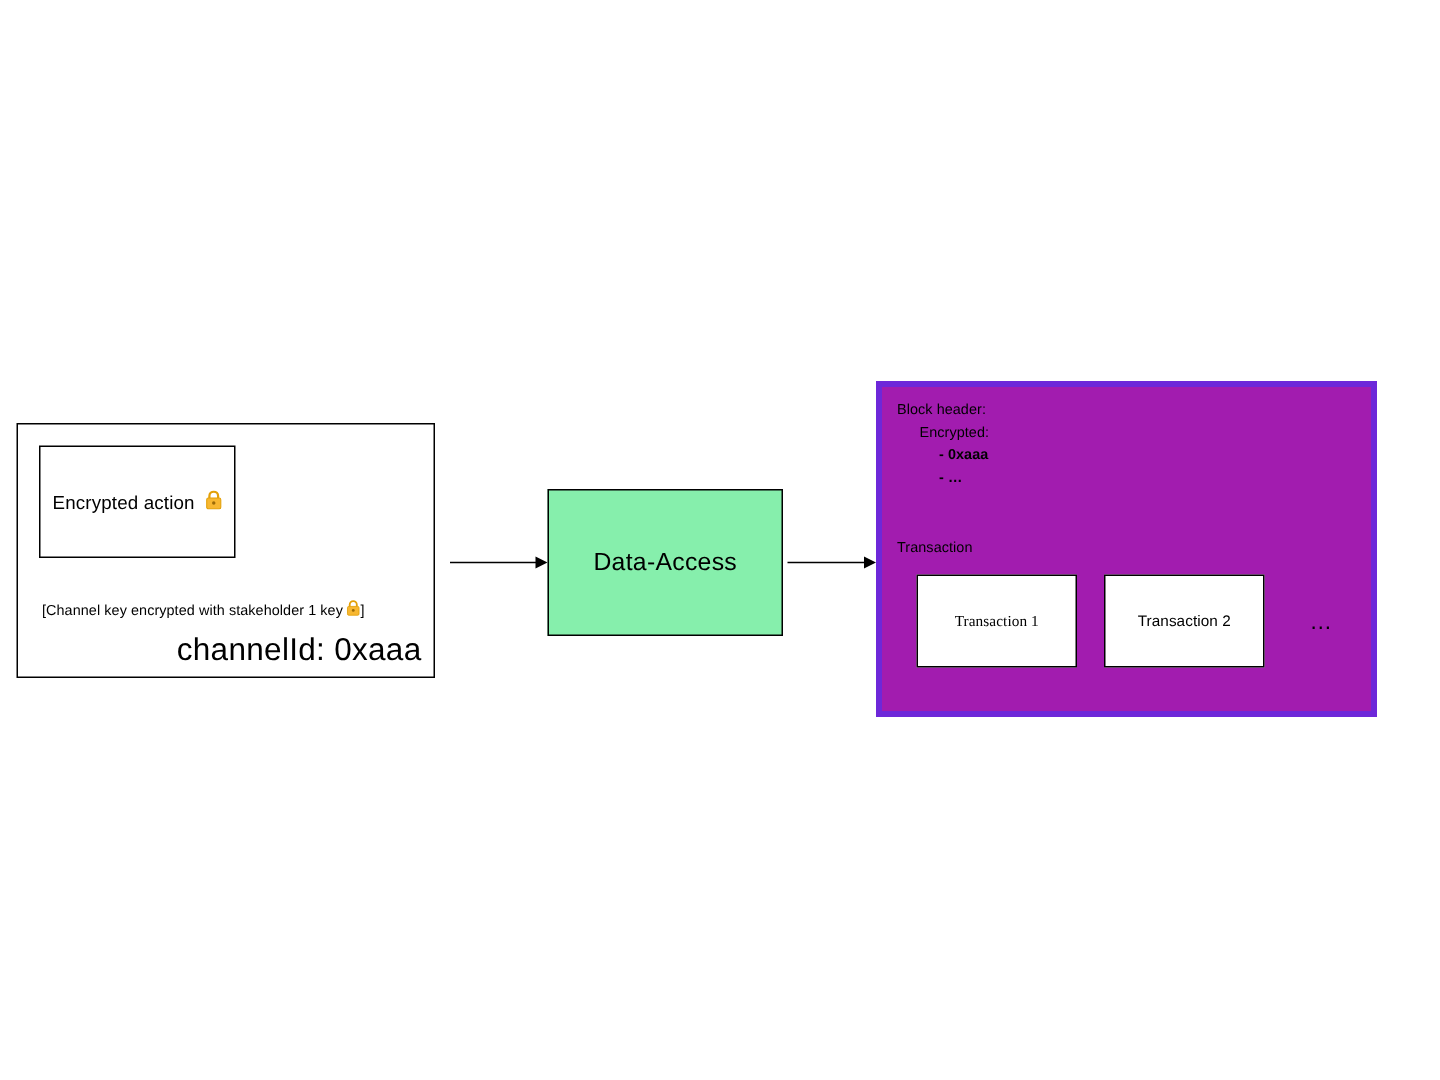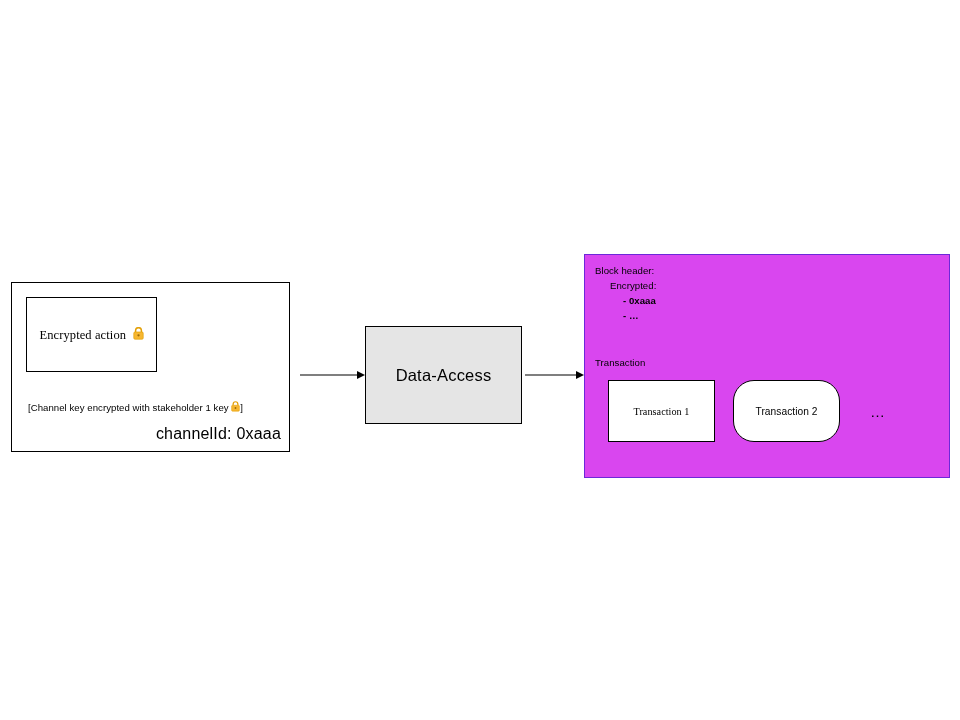--- a/index.html
+++ b/index.html
@@ -49,21 +49,20 @@
     background: #ffffff;
     display: flex;
     align-items: center;
     justify-content: center;
   }
   .encrypted-box .lbl {
     font-size: 12.5px;
     line-height: 15px;
     white-space: nowrap;
     letter-spacing: 0.1px;
-    font-family: Liberation Serif, serif;
   }
   .lock {
     font-family: "DejaVu Sans", sans-serif;
     font-size: 12px;
     color: #f5a623;
     display: inline-block;
     vertical-align: -1px;
   }
   .lock svg { display:block; }
 
@@ -78,21 +77,21 @@
     line-height: 15.5px;
     white-space: nowrap;
     letter-spacing: 0.05px;
     margin-top: 16px;
   }
 
   .channel-id {
     position: absolute;
     right: 8px;
     bottom: 6px;
-    font-size: 16px;
+    font-size: 21px;
     line-height: 23px;
     white-space: nowrap;
     letter-spacing: 0.2px;
   }
 
   
   .arrow { position: absolute; }
   .arrow .shaft {
     position: absolute;
     left: 0;
@@ -135,25 +134,25 @@
     line-height: 20px;
     letter-spacing: 0.2px;
     white-space: nowrap;
   }
 
   
   .block-panel {
     position: absolute;
     left: 584px;
     top: 254px;
-    width: 366px;
+    width: 334px;
     height: 224px;
-    border: 1px solid #6d28d9;
-    box-sizing: border-box;
-    background: #d946ef;
+    border: 4px solid #6d28d9;
+    box-sizing: border-box;
+    background: #a21caf;
   }
 
   .header-lines {
     position: absolute;
     left: 10px;
     top: 8px;
     width: 340px;
   }
   .header-lines .hline {
     font-size: 9.6px;
@@ -194,21 +193,21 @@
     align-items: center;
     justify-content: center;
   }
   .tx-box .tx-label {
     font-size: 10.2px;
     line-height: 13px;
     white-space: nowrap;
     letter-spacing: 0.05px;
   }
   #tx-box-1 { left: 0px; font-family: Liberation Serif, serif; }
-  #tx-box-2 { left: 125px; border-radius: 21px; }
+  #tx-box-2 { left: 125px; }
   .tx-ellipsis {
     position: absolute;
     left: 262px;
     top: 0;
     height: 62px;
     display: flex;
     align-items: center;
     font-size: 15px;
     letter-spacing: 1.5px;
     color: #000000;
@@ -240,21 +239,21 @@
     </div>
 
     <div class="channel-id">channelId: 0xaaa</div>
   </div>
 
   <div class="arrow" id="arrow-left-to-hub">
     <div class="shaft"></div>
     <div class="head"></div>
   </div>
 
-  <div class="hub" style="background: #e5e5e5;">
+  <div class="hub" style="background: #86efac;">
     <span class="hub-label">Data-Access</span>
   </div>
 
   <div class="arrow" id="arrow-hub-to-block">
     <div class="shaft"></div>
     <div class="head"></div>
   </div>
 
   <div class="block-panel">
 

